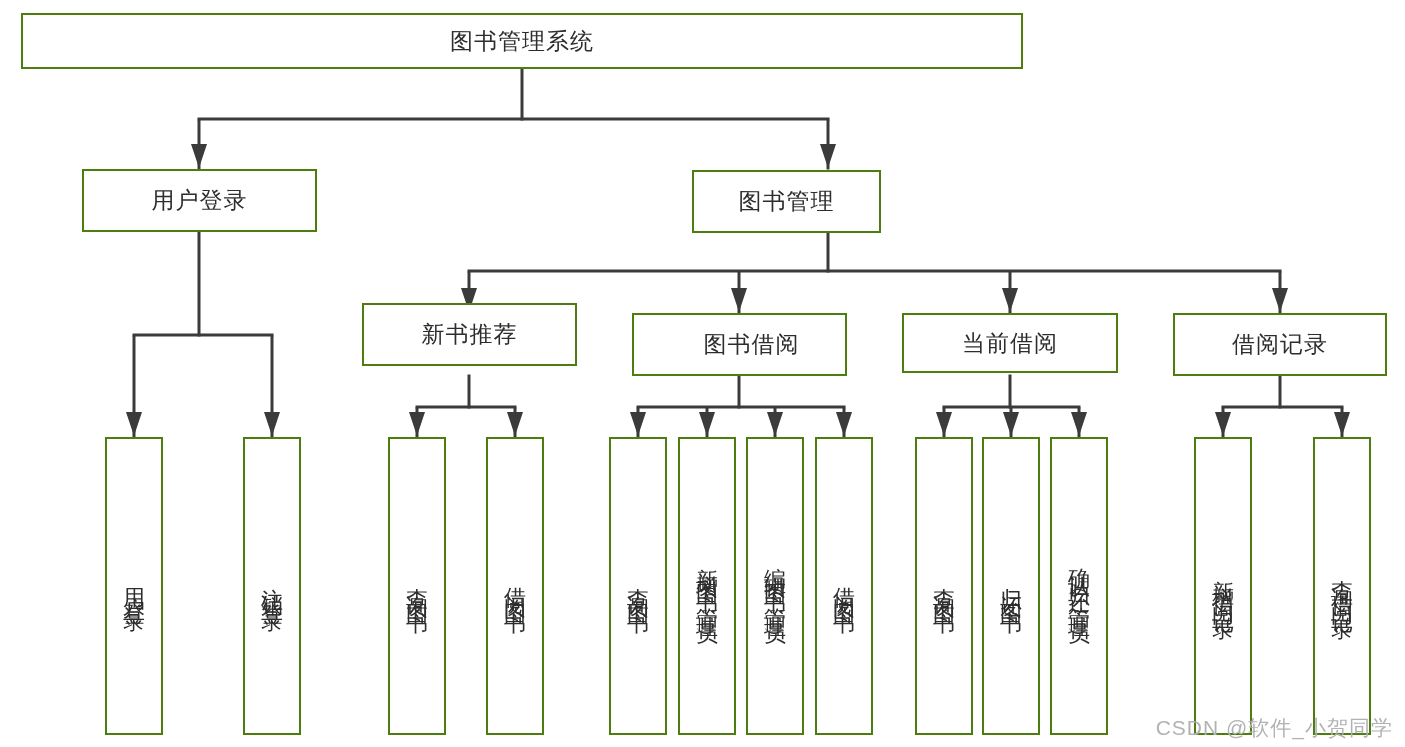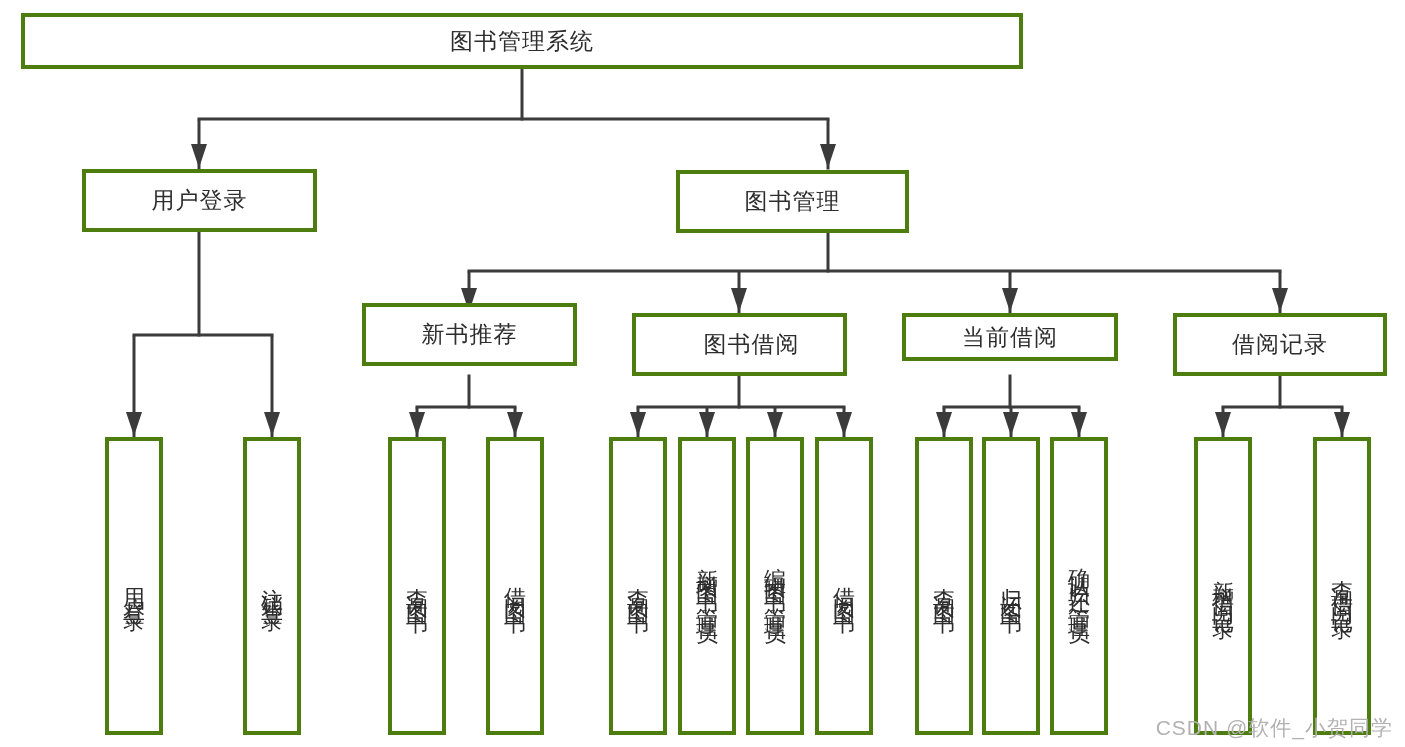--- a/index.html
+++ b/index.html
@@ -19,21 +19,21 @@
     position: absolute;
     left: 0;
     top: 0;
     width: 1405px;
     height: 747px;
     z-index: 1;
   }
   .node {
     position: absolute;
     box-sizing: border-box;
-    border: 4px solid #4d7c0f;
+    border: 2px solid #4d7c0f;
     background: #ffffff;
     display: flex;
     align-items: center;
     justify-content: center;
     z-index: 2;
   }
   .hnode {
     font-size: 23px;
     color: #2d2d2d;
     letter-spacing: 1px;
@@ -115,31 +115,31 @@
     </g>
   </svg>
 
   <div class="node hnode" style="left:21px; top:13px; width:1002px; height:56px;">
     <span>图书管理系统</span>
   </div>
 
   <div class="node hnode" style="left:82px; top:169px; width:235px; height:63px;">
     <span>用户登录</span>
   </div>
-  <div class="node hnode" style="left:676px; top:170px; width:233px; height:63px;">
+  <div class="node hnode" style="left:692px; top:170px; width:189px; height:63px;">
     <span>图书管理</span>
   </div>
 
   <div class="node hnode" style="left:362px; top:303px; width:215px; height:63px;">
     <span>新书推荐</span>
   </div>
   <div class="node hnode" style="left:632px; top:313px; width:215px; height:63px;padding-left:24px;">
     <span>图书借阅</span>
   </div>
-  <div class="node hnode" style="left:902px; top:313px; width:216px; height:48px;text-align:center;">
+  <div class="node hnode" style="left:902px; top:313px; width:216px; height:60px;text-align:center;">
     <span>当前借阅</span>
   </div>
   <div class="node hnode" style="left:1173px; top:313px; width:214px; height:63px;">
     <span>借阅记录</span>
   </div>
 
   <div class="node vnode" style="left:105px; top:437px; width:58px; height:298px;">
     <span class="vlabel">用户登录</span>
   </div>
   <div class="node vnode" style="left:243px; top:437px; width:58px; height:298px;">

